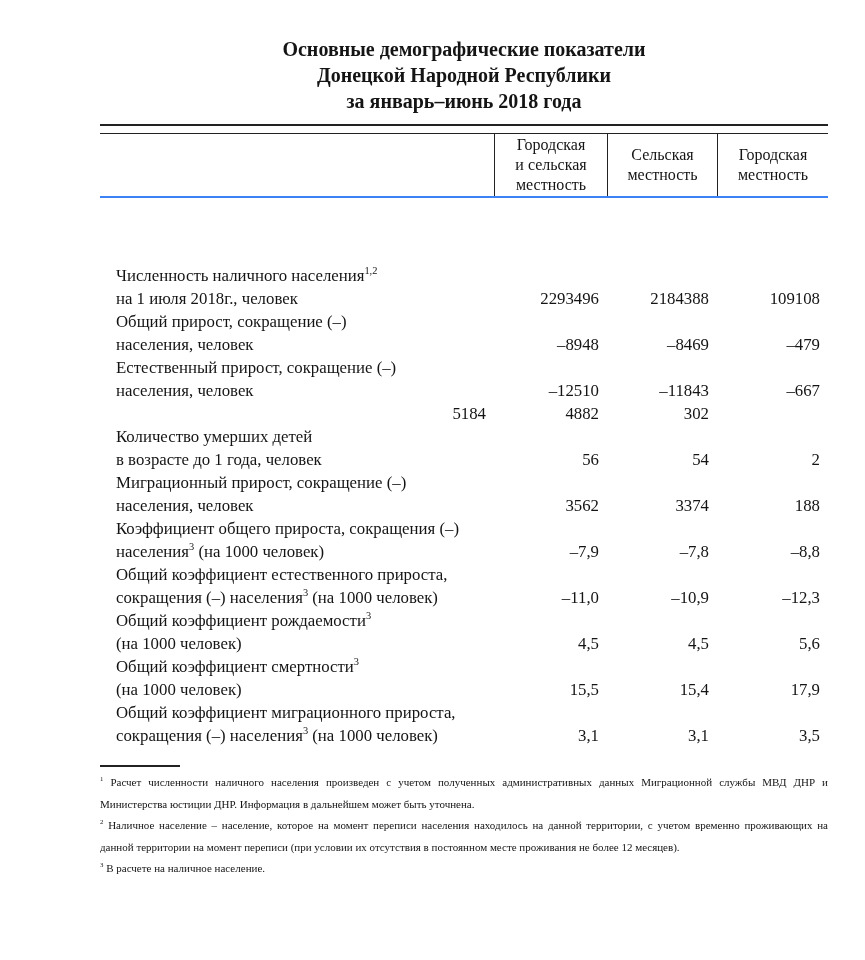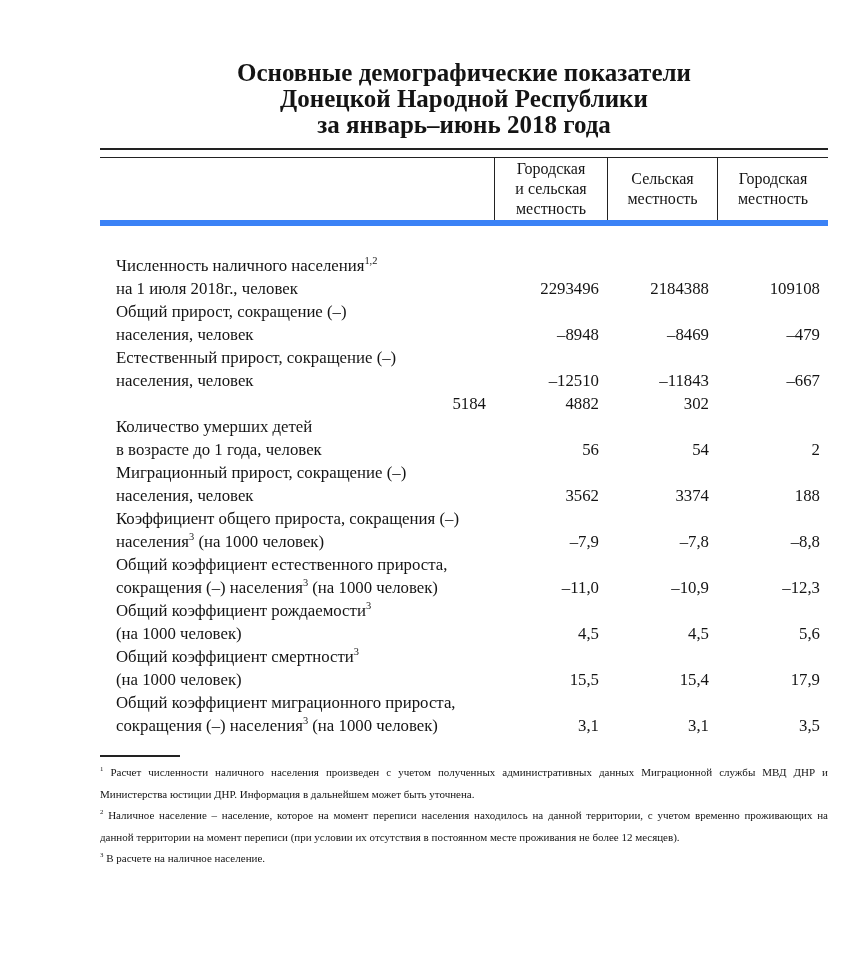--- a/index.html
+++ b/index.html
@@ -7,60 +7,61 @@
     position: relative;
     width: 865px;
     height: 960px;
     background: #ffffff;
     color: #141414;
     font-family: "Liberation Serif", "DejaVu Serif", serif;
     overflow: hidden;
   }
   
   .title-block {
-    padding-top: 60px;
+    padding-top: 36px;
     margin-left: 100px;
     width: 728px;
     text-align: center;
     font-weight: bold;
-    font-size: 25px;
+    font-size: 20px;
     line-height: 26px;
   }
   
   .table {
     margin-left: 100px;
     width: 728px;
     margin-top: 10px;
   }
   .top-rule {
     height: 7px;
     border-top: 2px solid #222222;
     border-bottom: 1px solid #222222;
   }
   .header-row {
     display: grid;
     grid-template-columns: 394px 113px 110px 111px;
-    border-bottom: 6px solid #3b82f6;
+    border-bottom: 2px solid #3b82f6;
   }
   .header-cell {
     display: flex;
     align-items: center;
     justify-content: center;
     text-align: center;
     min-height: 62px;
     font-size: 16px;
     line-height: 20px;
     border-left: 1px solid #222222;
   }
   .header-cell.first { border-left: none; }
   .header-cell .inner-narrow { max-width: 80px; }
   .header-cell .inner-mid { max-width: 92px; }
   .tbody {
     padding-top: 28px;
     font-size: 16.8px;
+    margin-top: 38px;
   }
   .line {
     display: grid;
     grid-template-columns: 394px 113px 110px 111px;
     height: 23px;
     line-height: 23px;
   }
   .row-label {
     padding-left: 16px;
     white-space: nowrap;

